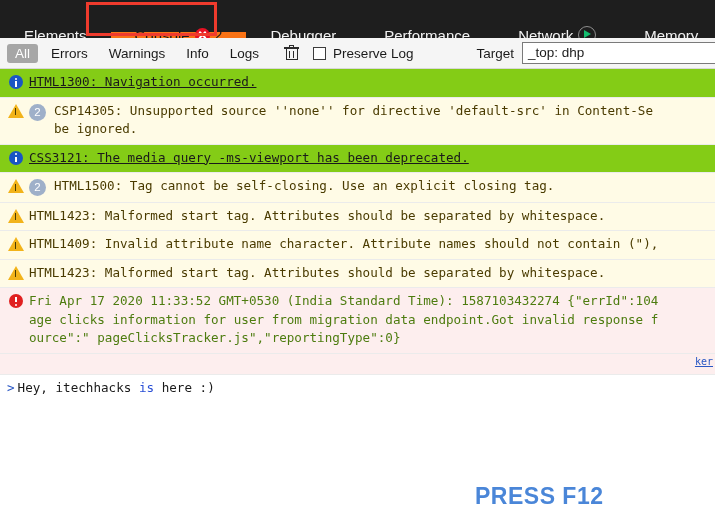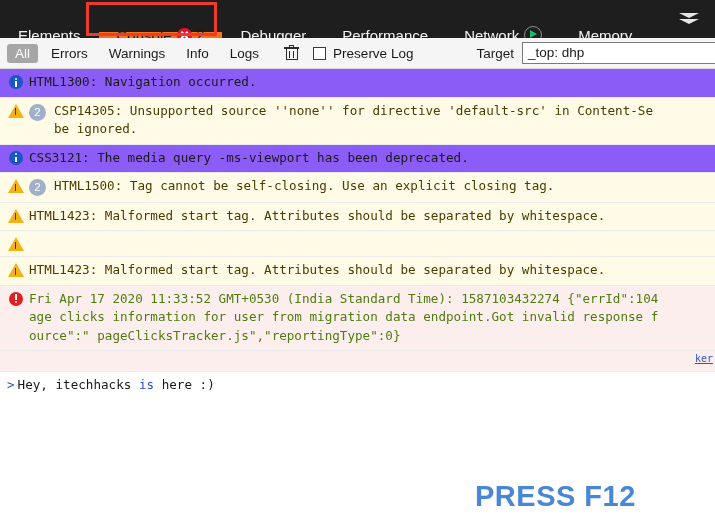--- a/index.html
+++ b/index.html
@@ -21,21 +21,21 @@
     height: 38px;
     background: #1e1e1e;
     display: flex;
     align-items: stretch;
     overflow: hidden;
   }
   .tab {
     display: flex;
     align-items: center;
     gap: 5px;
-    padding: 0 18px;
+    padding: 0 24px;
     color: #f2f2f2;
     font-size: 15px;
     font-family: "Liberation Sans", sans-serif;
     white-space: nowrap;
     cursor: default;
     margin-top: 32px;
   }
   .tab.active {
     background: #f97316;
     color: #1a1a1a;
@@ -233,21 +233,21 @@
     align-items: flex-start;
     padding: 4px 6px 5px 7px;
     font-family: "DejaVu Sans Mono", monospace;
     font-size: 12.6px;
     line-height: 18.5px;
     border-bottom: 1px solid #ebebeb;
     white-space: pre;
     overflow: hidden;
     box-sizing: border-box;
   }
-  .log-row.info    { background: #8b5cf6; color: #1a1a1a; }
+  .log-row.info    { background: #84cc16; color: #1a1a1a; text-decoration: underline; }
   .log-row.warn    { background: #fffbe6; color: #4a3b00; }
   .log-row.error   { background: #fdeeee; color: #4d7c0f; }
   .log-row.input   { background: #ffffff; color: #1a1a1a; border-bottom: none; }
 
   .icon-cell {
     flex: 0 0 auto;
     width: 17px;
     margin-right: 5px;
     margin-top: 2px;
     display: flex;
@@ -368,21 +368,21 @@
   }
   .kw { color: #2a4fd6; }
 
   
   #watermark {
     position: absolute;
     left: 475px;
     top: 496px;
     transform: translateY(-50%);
     font-family: "Liberation Sans", sans-serif;
-    font-size: 29px;
+    font-size: 23px;
     font-weight: bold;
     color: #4a86d8;
     letter-spacing: 0.5px;
     white-space: nowrap;
   }
 </style>
 </head>
 <body>
 
 <div id="tabbar">
@@ -447,21 +447,21 @@
   <div id="target-select">_top: dhp</div>
 </div>
 
 <div id="console-body">
   <div id="entries">
       <div class="log-row info"><div class="icon-cell"><div class="info-icon"></div></div><div class="msg-cell"><div class="msg-line">HTML1300: Navigation occurred.</div></div></div>
       <div class="log-row warn"><div class="icon-cell"><div class="warn-icon"></div></div><div class="count-cell"><span class="count-badge">2</span></div><div class="msg-cell"><div class="msg-line">CSP14305: Unsupported source ''none'' for directive 'default-src' in Content-Se</div><div class="msg-line">be ignored.</div></div></div>
       <div class="log-row info"><div class="icon-cell"><div class="info-icon"></div></div><div class="msg-cell"><div class="msg-line">CSS3121: The media query -ms-viewport has been deprecated.</div></div></div>
       <div class="log-row warn"><div class="icon-cell"><div class="warn-icon"></div></div><div class="count-cell"><span class="count-badge">2</span></div><div class="msg-cell"><div class="msg-line">HTML1500: Tag cannot be self-closing. Use an explicit closing tag.</div></div></div>
       <div class="log-row warn"><div class="icon-cell"><div class="warn-icon"></div></div><div class="msg-cell"><div class="msg-line">HTML1423: Malformed start tag. Attributes should be separated by whitespace.</div></div></div>
-      <div class="log-row warn"><div class="icon-cell"><div class="warn-icon"></div></div></div>
+      <div class="log-row warn"><div class="icon-cell"><div class="warn-icon"></div></div><div class="msg-cell"><div class="msg-line">HTML1409: Invalid attribute name character. Attribute names should not contain ("),</div></div></div>
       <div class="log-row warn"><div class="icon-cell"><div class="warn-icon"></div></div><div class="msg-cell"><div class="msg-line">HTML1423: Malformed start tag. Attributes should be separated by whitespace.</div></div></div>
       <div class="log-row error"><div class="icon-cell"><div class="error-icon"></div></div><div class="msg-cell"><div class="msg-line">Fri Apr 17 2020 11:33:52 GMT+0530 (India Standard Time): 1587103432274 {"errId":104</div><div class="msg-line">age clicks information for user from migration data endpoint.Got invalid response f</div><div class="msg-line">ource":" pageClicksTracker.js","reportingType":0}</div></div></div>
       <div class="link-row"><a href="#">ker</a></div>
     </div>
 
   <div class="log-row input">
     <span class="prompt-caret">&gt;</span>
     <span id="prompt-text" style="font-family: &quot;DejaVu Sans Mono&quot;, monospace;"><span>Hey, itechhacks </span><span class="kw">is</span><span> here :)</span></span>
   </div>
 </div>

